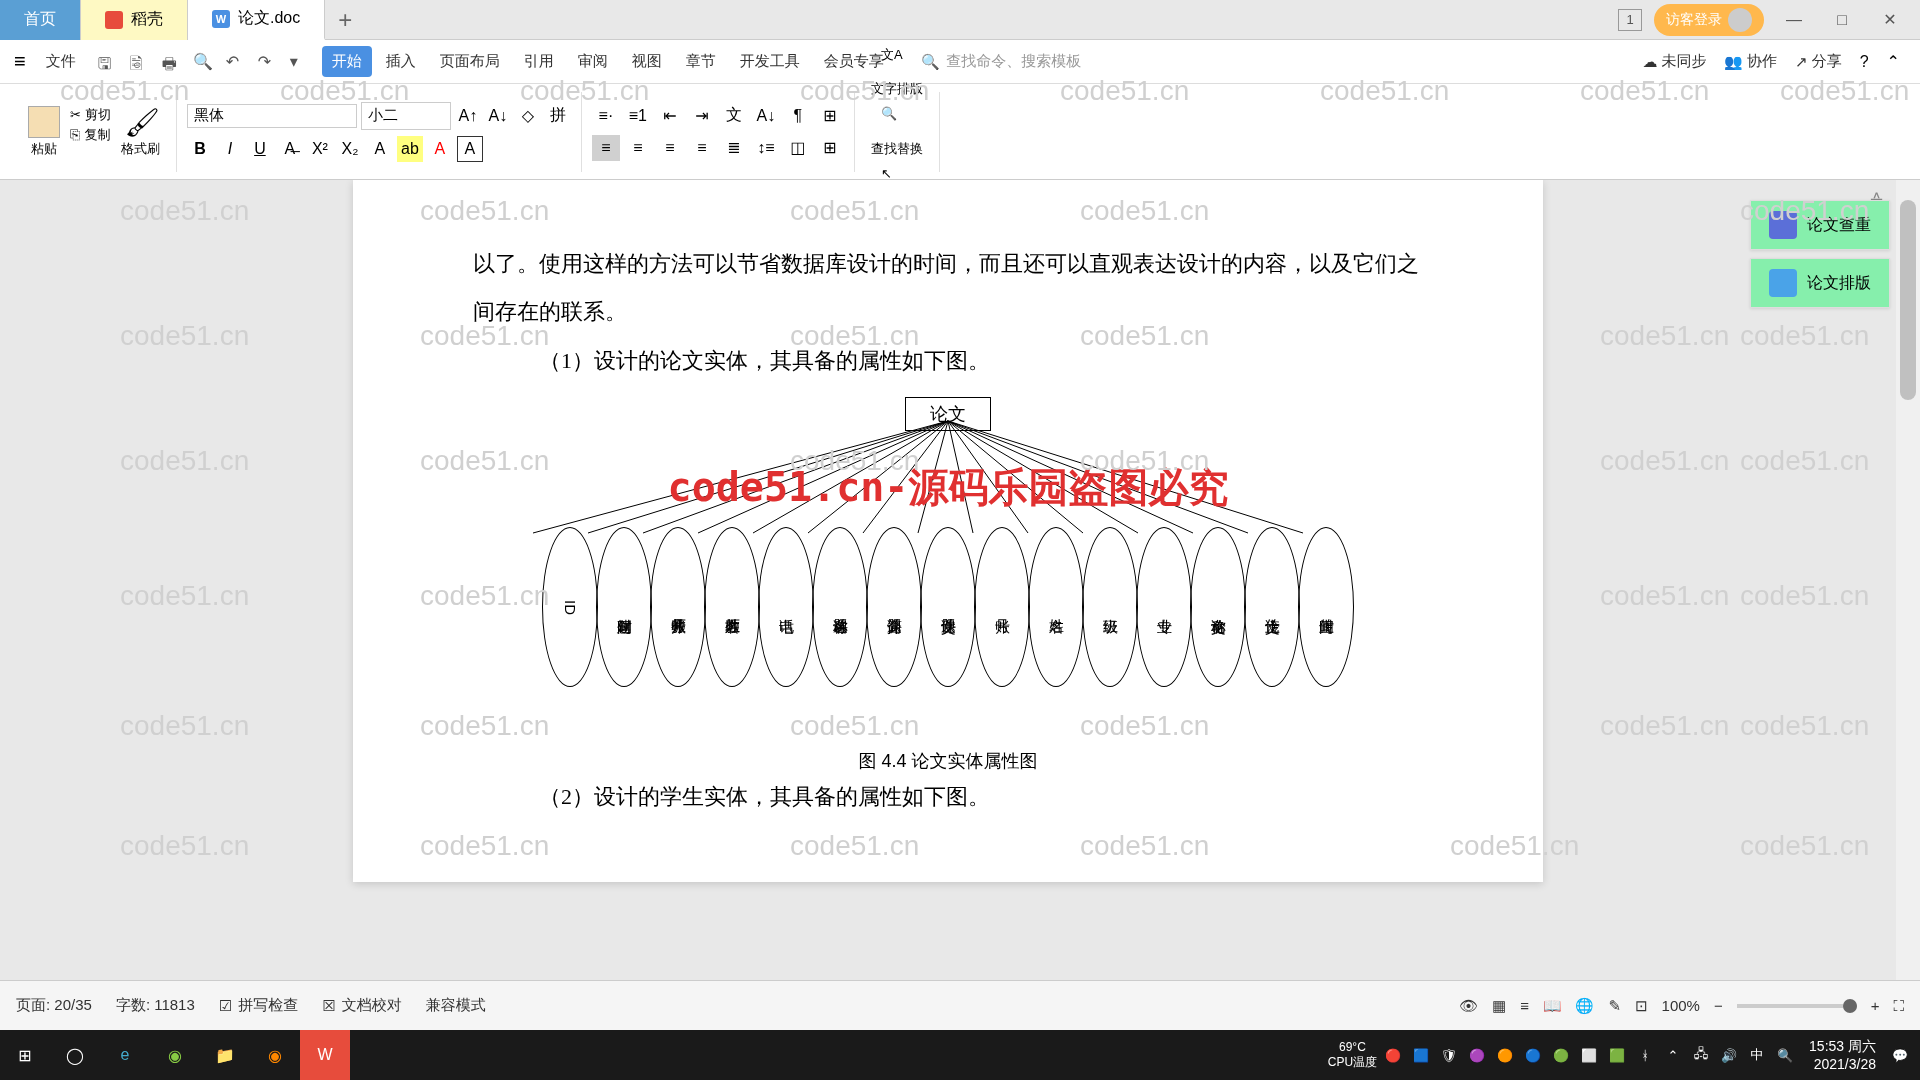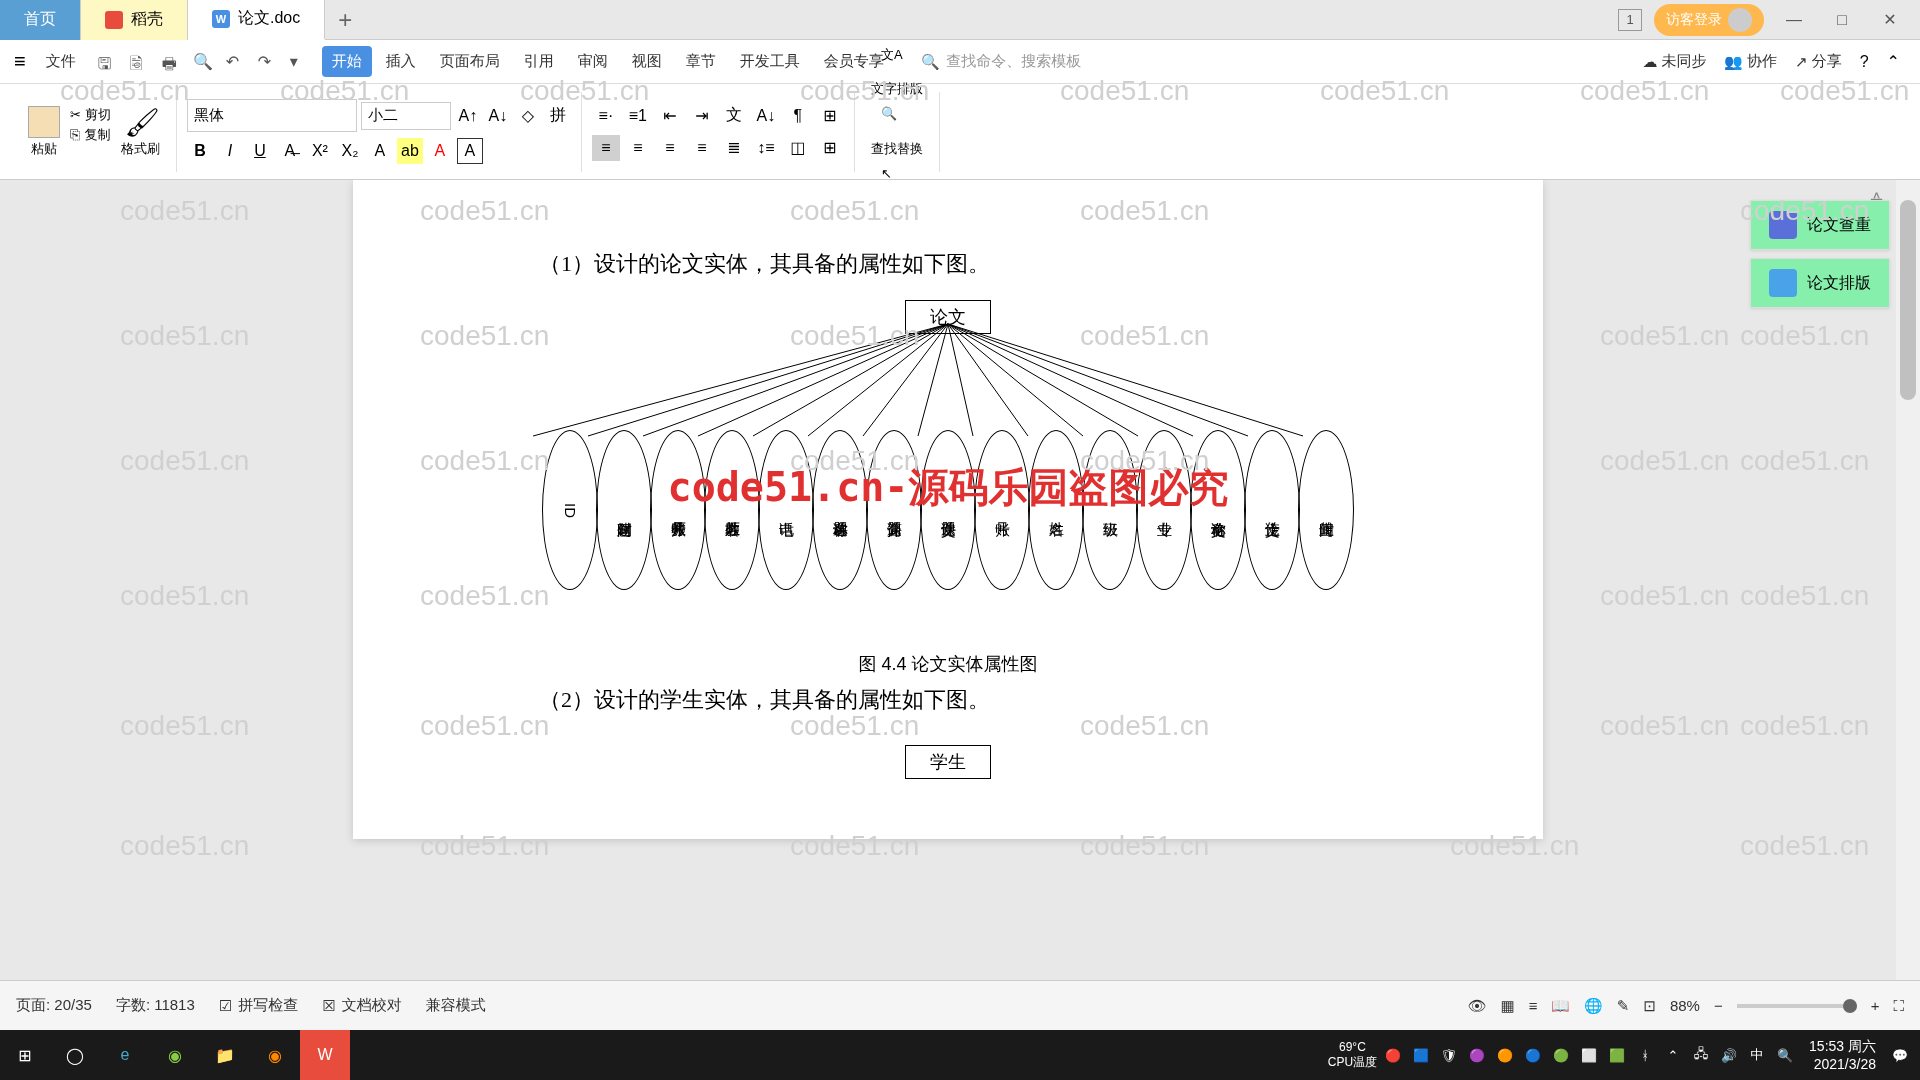--- a/index.html
+++ b/index.html
@@ -26,21 +26,21 @@
 .search-box{display:flex;align-items:center;gap:6px;color:#999;font-size:15px;margin-left:24px;}
 .ribbon{height:96px;background:#fff;display:flex;align-items:center;padding:0 12px;border-bottom:1px solid #ccc;}
 .ribbon-group{display:flex;flex-direction:column;padding:0 10px;border-right:1px solid #e0e0e0;height:80px;justify-content:center;}
 .ribbon-big{display:flex;flex-direction:column;align-items:center;gap:2px;font-size:13px;padding:0 6px;}
 .ribbon-big .icon{width:32px;height:32px;}
 .clip-group{display:flex;gap:4px;}
 .clip-right{display:flex;flex-direction:column;gap:2px;font-size:13px;}
 .clip-item{display:flex;align-items:center;gap:4px;}
 .font-group{display:flex;flex-direction:column;gap:6px;}
 .font-row{display:flex;gap:4px;align-items:center;}
-.font-select{width:170px;height:33px;border:1px solid #ccc;font-size:15px;padding:0 6px;}
+.font-select{width:170px;height:24px;border:1px solid #ccc;font-size:15px;padding:0 6px;}
 .size-select{width:90px;height:28px;border:1px solid #ccc;font-size:15px;padding:0 6px;}
 .fbtn{width:26px;height:26px;display:flex;align-items:center;justify-content:center;font-size:16px;border:1px solid transparent;}
 .para-group{display:flex;flex-direction:column;gap:6px;}
 .para-row{display:flex;gap:4px;}
 .pbtn{width:28px;height:26px;display:flex;align-items:center;justify-content:center;}
 .styles-group{display:flex;gap:2px;align-items:center;}
 .style-item{width:96px;height:72px;border:1px solid #e0e0e0;display:flex;flex-direction:column;align-items:center;justify-content:center;}
 .style-preview{font-size:18px;font-family:"Times New Roman";}
 .style-name{font-size:13px;margin-top:4px;}
 .style-arrow{display:flex;flex-direction:column;padding:0 4px;}
@@ -223,20 +223,21 @@
       </div>
     <div class="ribbon-big">
         <div class="icon">↖</div>
         <span>选择</span>
       </div>
   </div>
 </div>
 
 <div class="doc-area">
   <div class="page">
+    <p class="doc-text">以了。使用这样的方法可以节省数据库设计的时间，而且还可以直观表达设计的内容，以及它们之间存在的联系。</p>
     <p class="doc-text indent2">（1）设计的论文实体，其具备的属性如下图。</p>
     <div class="watermark-big">code51.cn-源码乐园盗图必究</div>
     <div class="diagram">
       <div class="entity-box">论文</div>
       <svg>
         <g stroke="#000" stroke-width="1">
         <line x1="475" y1="8" x2="60" y2="120"></line>
             <line x1="475" y1="8" x2="115" y2="120"></line>
             <line x1="475" y1="8" x2="170" y2="120"></line>
             <line x1="475" y1="8" x2="225" y2="120"></line>
@@ -266,23 +267,20 @@
           <div class="ellipse">姓名</div>
           <div class="ellipse">班级</div>
           <div class="ellipse">专业</div>
           <div class="ellipse">论文名称</div>
           <div class="ellipse">论文上传</div>
           <div class="ellipse">上传时间</div>
         </div>
     </div>
     <p class="caption">图 4.4  论文实体属性图</p>
     <p class="doc-text indent2">（2）设计的学生实体，其具备的属性如下图。</p>
-    <div style="text-align:center;margin-top:20px;">
-      <span class="entity-box" style="position:static;display:inline-block;transform:none;">学生</span>
-    </div>
   </div>
 </div>
 
 <span class="collapse-btn">≙</span>
 
 <div class="side-panel">
   <div class="side-btn blue">
       <div class="sicon"></div>
       <span>论文查重</span>
     </div>
@@ -309,21 +307,21 @@
     </span>
   <span class="sb-item">兼容模式</span>
   <div class="sb-right">
     <span>👁</span>
     <span>▦</span>
     <span>≡</span>
     <span>📖</span>
     <span>🌐</span>
     <span>✎</span>
     <span>⊡</span>
-    <span>88%</span>
+    <span>100%</span>
     <span>−</span>
     <div class="zoom-slider">
         <div class="zoom-thumb"></div>
       </div>
     <span>+</span>
     <span>⛶</span>
   </div>
 </div>
 
 <div class="taskbar">

